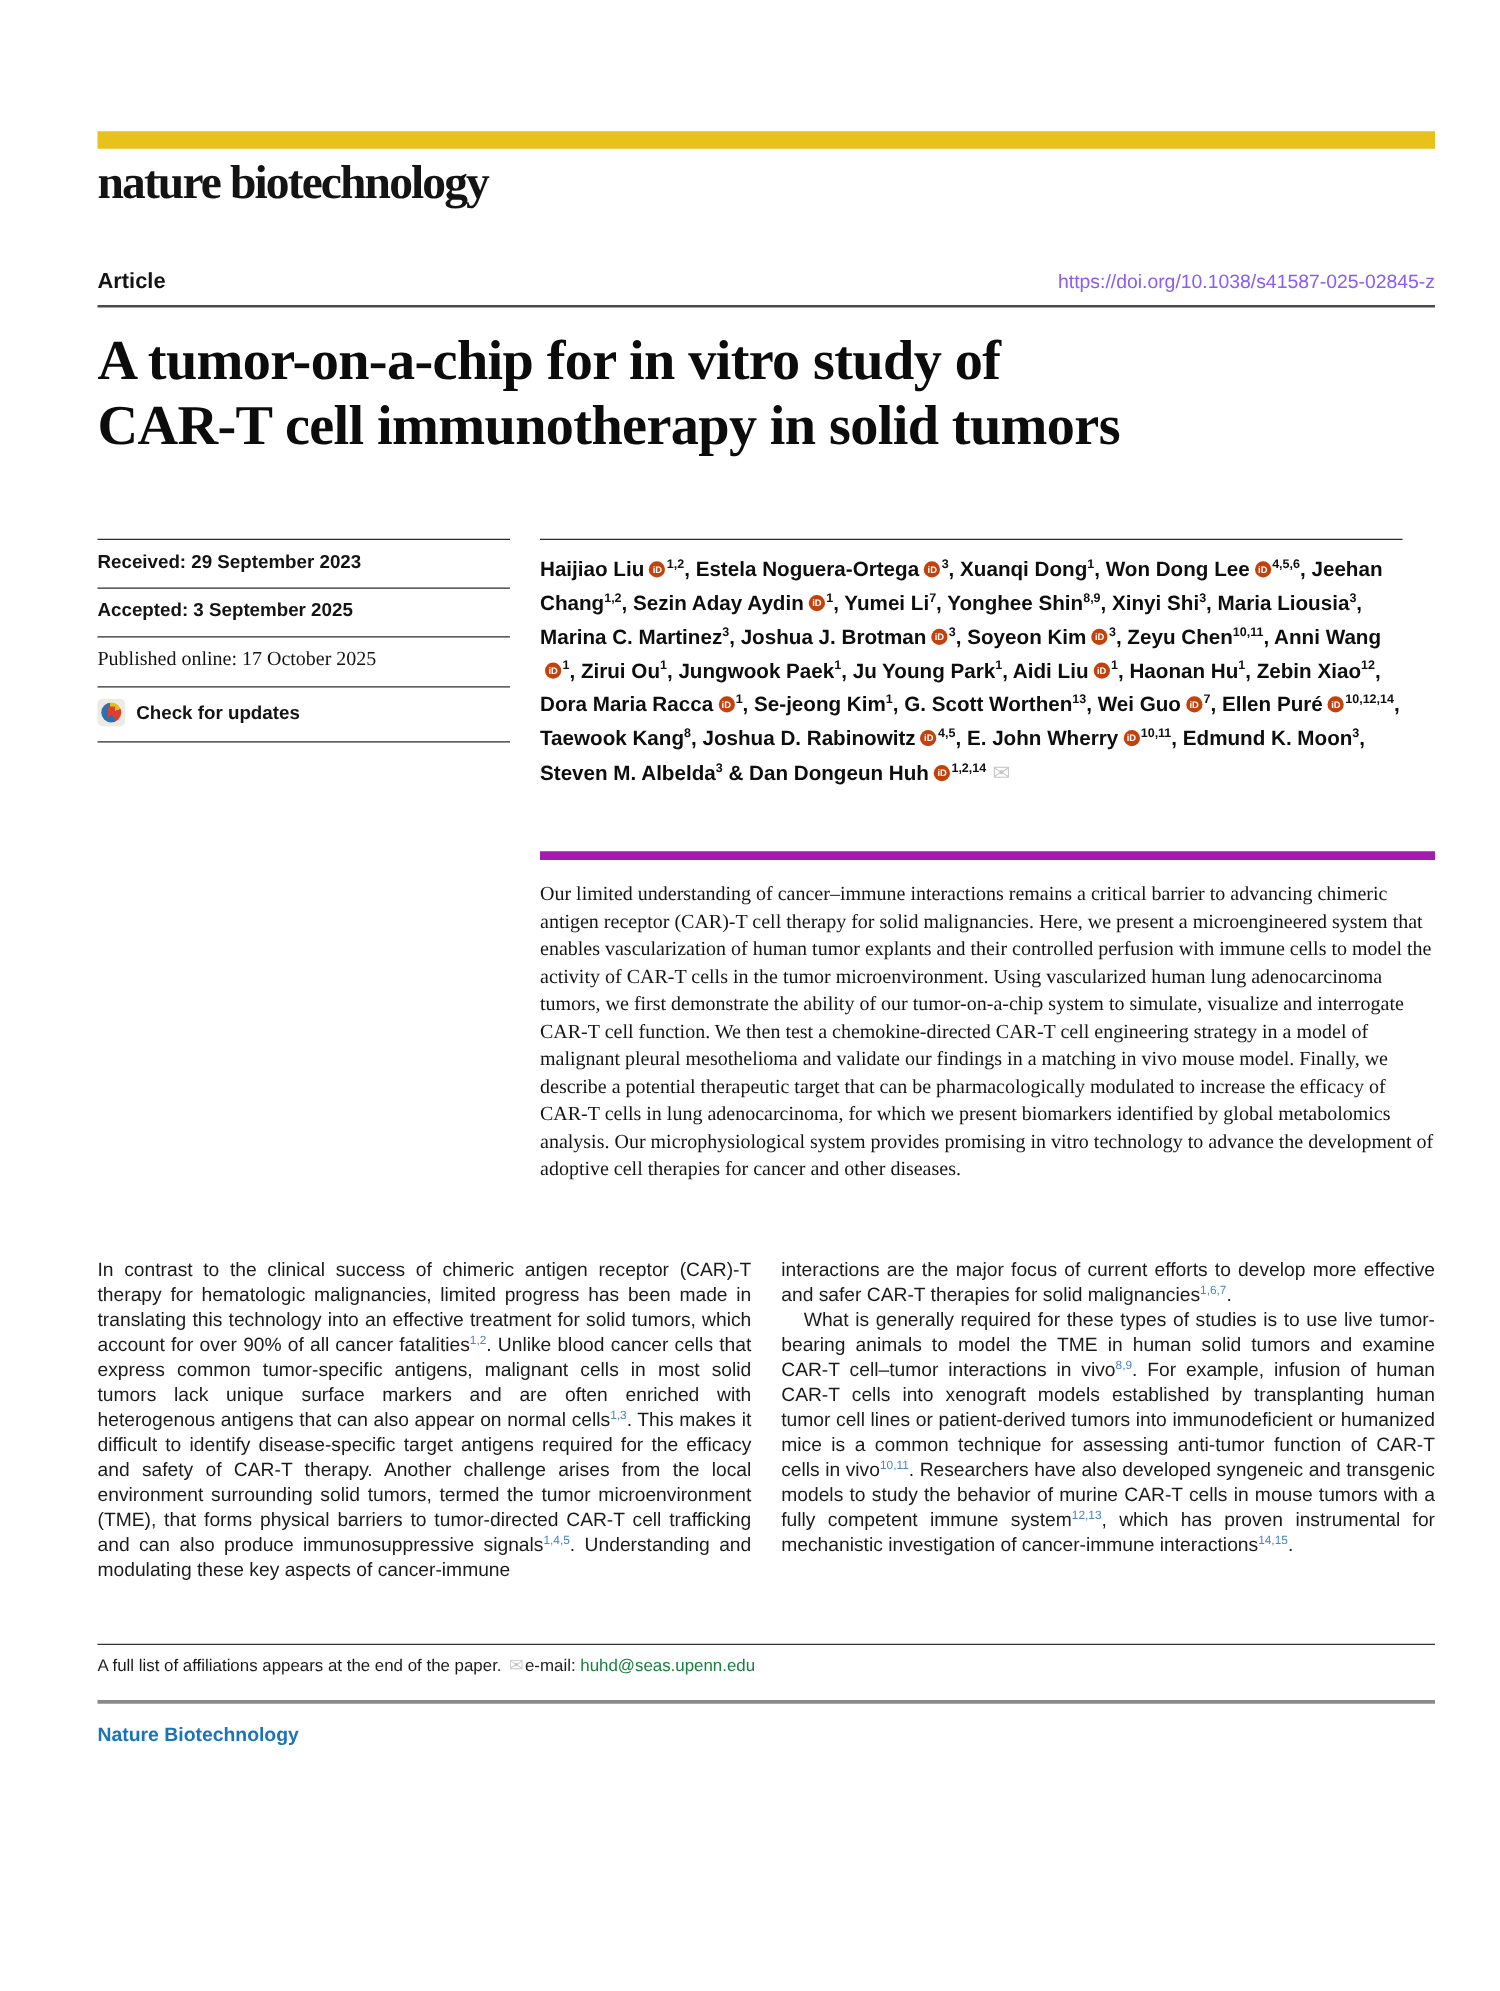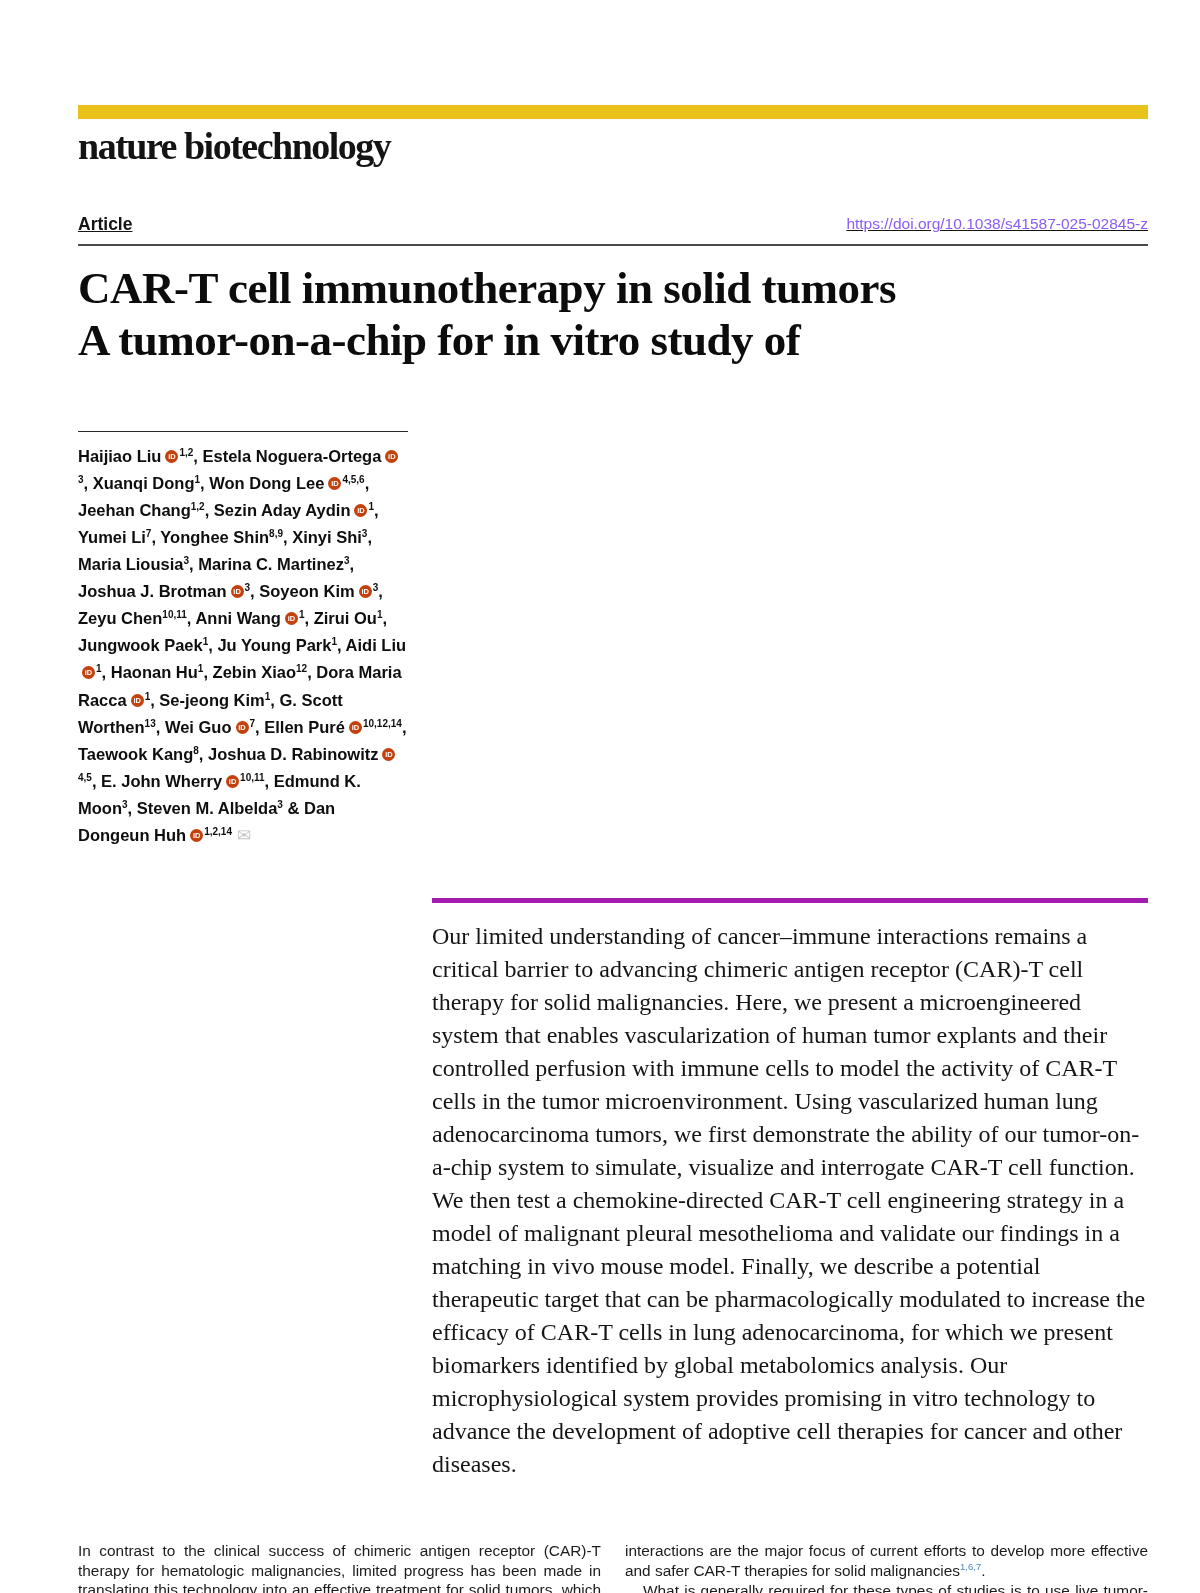--- a/index.html
+++ b/index.html
@@ -3,21 +3,21 @@
 <meta charset="utf-8">
 <style>
   html,body { margin:0; padding:0; background:#ffffff; }
   body { width:1200px; font-family:"Liberation Sans",sans-serif; color:#141414; -webkit-font-smoothing:antialiased; }
   .page { box-sizing:border-box; width:1200px; min-height:1593px; padding:64px 52px 0 78px;margin-top:41px; }
 
   .accent-bar { height:14px; background:#E8C21B; }
 
   .logo { font-family:"Liberation Serif",serif; font-weight:700; font-size:38px; letter-spacing:-1.5px; margin-top:7px; line-height:1.1; }
 
-  .article-row { display:flex; justify-content:space-between; align-items:center; margin-top:46px;text-decoration:underline; }
+  .article-row { display:flex; justify-content:space-between; align-items:flex-end; margin-top:46px; }
   .article-label { font-weight:700; font-size:17.5px; }
   .doi-link { font-size:15.5px; color:#8b5cf6; text-decoration:none; font-weight:400; }
 
   .header-rule { border:none; border-top:2px solid #4a4a4a; margin:9px 0 0 0; }
 
   .title { font-family:"Liberation Serif",serif; font-weight:700; font-size:45px; line-height:1.17; letter-spacing:-0.5px; margin:16px 0 0 0; color:#0c0c0c; }
 
   .meta-grid { display:grid; grid-template-columns:330px 690px; column-gap:24px; margin-top:64px; }
   .meta-item { border-top:1px solid #2b2b2b; padding:9px 0 12px 0; font-weight:700; font-size:15px; }
   .meta-item.serif { font-family:"Liberation Serif",serif; font-weight:400; font-size:16px; }
@@ -25,21 +25,21 @@
 
   .cfu { display:inline-flex; width:22px; height:22px; background:#eceae4; border-radius:4px; align-items:center; justify-content:center; margin-right:9px; flex:0 0 auto; }
   .cfu-c { width:16px; height:16px; border-radius:50%; background:conic-gradient(from 150deg,#2e6fb0 0 200deg,#e3bc1e 200deg 278deg,#d8432f 278deg 360deg); position:relative; }
   .cfu-b { position:absolute; left:5px; top:3px; width:6px; height:10px; background:#d8432f; clip-path:polygon(0 0,100% 0,100% 100%,50% 68%,0 100%); }
 
   .authors { border-top:1px solid #2b2b2b; padding-top:11px; font-weight:700; font-size:16.5px; line-height:1.64; color:#0e0e0e; }
   .authors sup { font-size:10px; font-weight:700; }
   .orcid { display:inline-block; width:13px; height:13px; background:#c2410c; color:#fff; border-radius:50%; font-size:7.5px; font-weight:700; line-height:13px; text-align:center; vertical-align:3px; margin:0 1px 0 4px; }
   .mail { color:#c6c6c6; font-size:17px; margin-left:5px; font-weight:400; }
 
-  .abstract { margin-left:354px; margin-top:48px; border-top:5px solid #a21caf; padding-top:17px; font-family:"Liberation Serif",serif; font-size:24px; line-height:1.375; color:#151515; }
+  .abstract { margin-left:354px; margin-top:48px; border-top:7px solid #a21caf; padding-top:17px; font-family:"Liberation Serif",serif; font-size:16px; line-height:1.375; color:#151515; }
 
   .body-cols { display:grid; grid-template-columns:1fr 1fr; column-gap:24px; margin-top:60px; }
   .body-para { margin:0; font-family:Liberation Sans, sans-serif; font-size:15.4px; line-height:1.295; text-align:justify; color:#1b1b1b; }
   .body-para.indent { text-indent:18px; }
   sup.ref { color:#4A86C5; font-size:9.5px; }
 
   .footnote { margin-top:48px; border-top:1px solid #333; padding:8px 0 20px 0; font-size:13.5px; color:#1b1b1b; }
   .mail-sm { color:#c6c6c6; font-size:14px; margin:0 1px 0 6px; }
   .email-link { color:#15803d; text-decoration:none; }
 
@@ -55,25 +55,38 @@
 
   <div class="logo">nature biotechnology</div>
 
   <div class="article-row">
     <span class="article-label">Article</span>
     <a class="doi-link" href="#">https://doi.org/10.1038/s41587-025-02845-z</a>
   </div>
   <hr class="header-rule">
 
   <h1 class="title">
+    <div>A tumor-on-a-chip for in vitro study of</div>
     <div>CAR-T cell immunotherapy in solid tumors</div>
-    <div>A tumor-on-a-chip for in vitro study of</div>
   </h1>
 
   <div class="meta-grid">
+    <div class="meta-left">
+      <div class="meta-item">Received: 29 September 2023</div>
+      <div class="meta-item">Accepted: 3 September 2025</div>
+      <div class="meta-item serif">Published online: 17 October 2025</div>
+      <div class="meta-item last">
+        <span class="cfu">
+            <span class="cfu-c">
+              <span class="cfu-b"></span>
+            </span>
+          </span>
+        <span>Check for updates</span>
+      </div>
+    </div>
     <div class="authors"><span>Haijiao Liu</span><span class="orcid">iD</span><sup>1,2</sup>, <span>Estela Noguera-Ortega</span><span class="orcid">iD</span><sup>3</sup>, <span>Xuanqi Dong</span><sup>1</sup>, <span>Won Dong Lee</span><span class="orcid">iD</span><sup>4,5,6</sup>, <span>Jeehan Chang</span><sup>1,2</sup>, <span>Sezin Aday Aydin</span><span class="orcid">iD</span><sup>1</sup>, <span>Yumei Li</span><sup>7</sup>, <span>Yonghee Shin</span><sup>8,9</sup>, <span>Xinyi Shi</span><sup>3</sup>, <span>Maria Liousia</span><sup>3</sup>, <span>Marina C. Martinez</span><sup>3</sup>, <span>Joshua J. Brotman</span><span class="orcid">iD</span><sup>3</sup>, <span>Soyeon Kim</span><span class="orcid">iD</span><sup>3</sup>, <span>Zeyu Chen</span><sup>10,11</sup>, <span>Anni Wang</span><span class="orcid">iD</span><sup>1</sup>, <span>Zirui Ou</span><sup>1</sup>, <span>Jungwook Paek</span><sup>1</sup>, <span>Ju Young Park</span><sup>1</sup>, <span>Aidi Liu</span><span class="orcid">iD</span><sup>1</sup>, <span>Haonan Hu</span><sup>1</sup>, <span>Zebin Xiao</span><sup>12</sup>, <span>Dora Maria Racca</span><span class="orcid">iD</span><sup>1</sup>, <span>Se-jeong Kim</span><sup>1</sup>, <span>G. Scott Worthen</span><sup>13</sup>, <span>Wei Guo</span><span class="orcid">iD</span><sup>7</sup>, <span>Ellen Puré</span><span class="orcid">iD</span><sup>10,12,14</sup>, <span>Taewook Kang</span><sup>8</sup>, <span>Joshua D. Rabinowitz</span><span class="orcid">iD</span><sup>4,5</sup>, <span>E. John Wherry</span><span class="orcid">iD</span><sup>10,11</sup>, <span>Edmund K. Moon</span><sup>3</sup>, <span>Steven M. Albelda</span><sup>3</sup> &amp; <span>Dan Dongeun Huh</span><span class="orcid">iD</span><sup>1,2,14</sup><span class="mail">✉</span></div>
   </div>
 
   <div class="abstract">Our limited understanding of cancer–immune interactions remains a critical barrier to advancing chimeric antigen receptor (CAR)-T cell therapy for solid malignancies. Here, we present a microengineered system that enables vascularization of human tumor explants and their controlled perfusion with immune cells to model the activity of CAR-T cells in the tumor microenvironment. Using vascularized human lung adenocarcinoma tumors, we first demonstrate the ability of our tumor-on-a-chip system to simulate, visualize and interrogate CAR-T cell function. We then test a chemokine-directed CAR-T cell engineering strategy in a model of malignant pleural mesothelioma and validate our findings in a matching in vivo mouse model. Finally, we describe a potential therapeutic target that can be pharmacologically modulated to increase the efficacy of CAR-T cells in lung adenocarcinoma, for which we present biomarkers identified by global metabolomics analysis. Our microphysiological system provides promising in vitro technology to advance the development of adoptive cell therapies for cancer and other diseases.</div>
 
   <div class="body-cols">
     <div class="col">
         <p class="body-para">In contrast to the clinical success of chimeric antigen receptor (CAR)-T therapy for hematologic malignancies, limited progress has been made in translating this technology into an effective treatment for solid tumors, which account for over 90% of all cancer fatalities<sup class="ref">1,2</sup>. Unlike blood cancer cells that express common tumor-specific antigens, malignant cells in most solid tumors lack unique surface markers and are often enriched with heterogenous antigens that can also appear on normal cells<sup class="ref">1,3</sup>. This makes it difficult to identify disease-specific target antigens required for the efficacy and safety of CAR-T therapy. Another challenge arises from the local environment surrounding solid tumors, termed the tumor microenvironment (TME), that forms physical barriers to tumor-directed CAR-T cell trafficking and can also produce immunosuppressive signals<sup class="ref">1,4,5</sup>. Understanding and modulating these key aspects of cancer-immune</p>
       </div>
     <div class="col">

